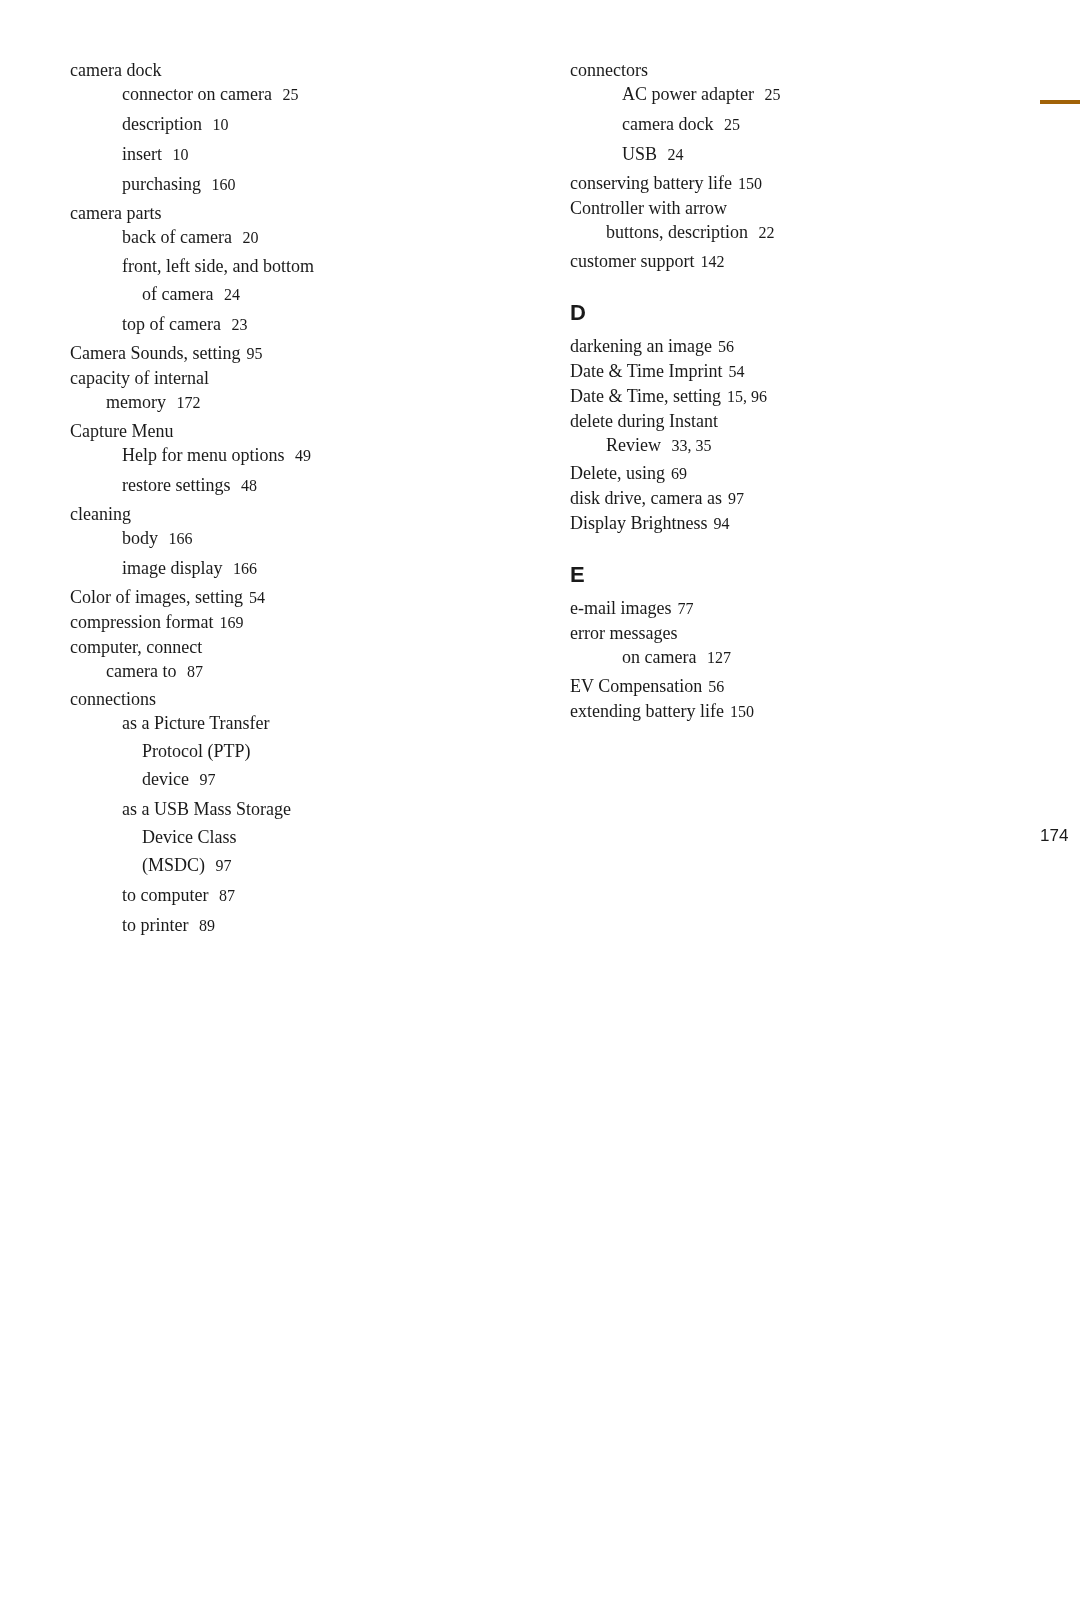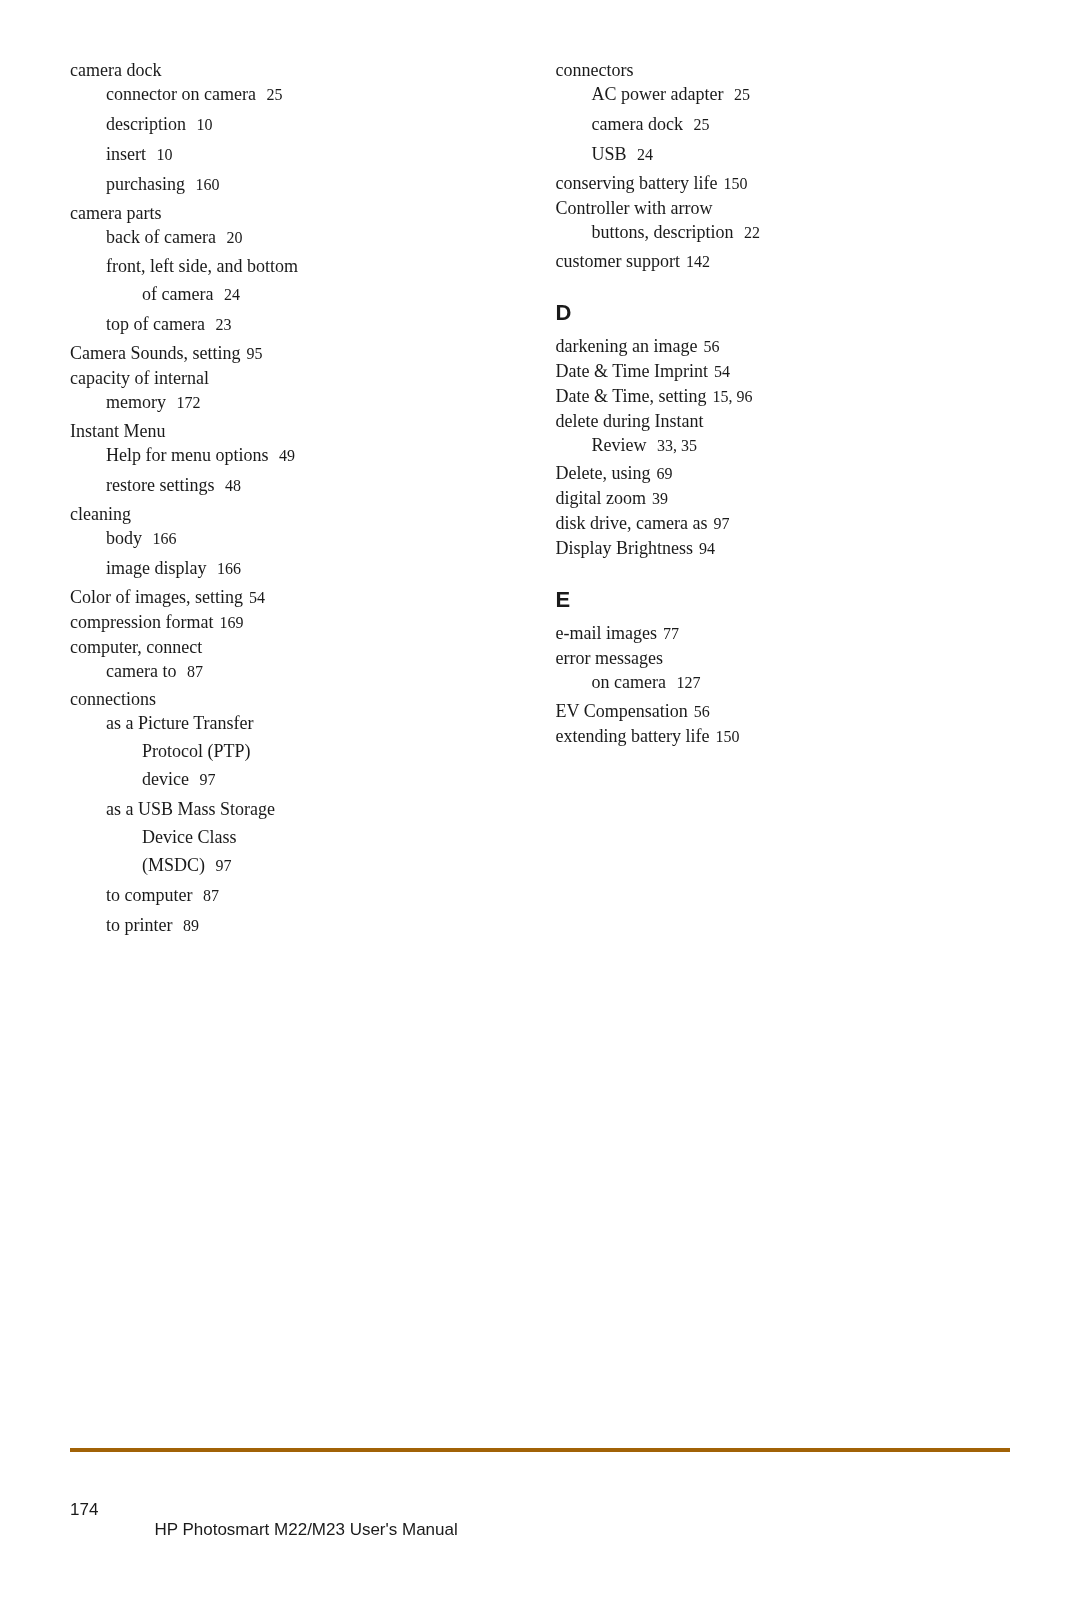--- a/index.html
+++ b/index.html
@@ -16,21 +16,21 @@
       width: 1080px;
       min-height: 1620px;
       position: relative;
     }
 
     .page {
       width: 1080px;
       min-height: 1620px;
       padding: 60px 70px 80px 70px;
       display: flex;
-      flex-direction: column;
+      flex-direction: row;
     }
 
     .content-area {
       display: flex;
       flex: 1;
       gap: 0;
     }
 
     .left-column {
       width: 480px;
@@ -63,20 +63,21 @@
     }
 
     .sub-entry {
       margin-bottom: 2px;
       line-height: 1.55;
     }
 
     .sub-entry-title {
       font-size: 18px;
       color: #1a1a1a;
+      margin-left: 16px;
     }
 
     .sub-sub-entries {
       padding-left: 36px;
     }
 
     .section-header {
       font-size: 22px;
       font-weight: bold;
       color: #1a1a1a;
@@ -186,21 +187,21 @@
           <span class="entry-title">capacity of internal</span>
         </div>
         <div class="wrap-indent">
           <span>memory</span>
           <span class="entry-page">172</span>
         </div>
       </div>
 
       <div class="entry-group">
         <div class="entry-main">
-          <span class="entry-title">Instant Menu</span>
+          <span class="entry-title">Capture Menu</span>
         </div>
         <div class="sub-entries">
           <div class="sub-entry">
             <span class="sub-entry-title">Help for menu options</span>
             <span class="entry-page">49</span>
           </div>
           <div class="sub-entry">
             <span class="sub-entry-title">restore settings</span>
             <span class="entry-page">48</span>
           </div>
@@ -370,26 +371,20 @@
         </div>
       </div>
 
       <div class="entry-group">
         <div class="entry-main">
           <span class="entry-title">Delete, using</span>
           <span class="entry-page">69</span>
         </div>
       </div>
 
-      <div class="entry-group">
-        <div class="entry-main">
-          <span class="entry-title">digital zoom</span>
-          <span class="entry-page">39</span>
-        </div>
-      </div>
 
 
       <div class="entry-group">
         <div class="entry-main">
           <span class="entry-title">disk drive, camera as</span>
           <span class="entry-page">97</span>
         </div>
       </div>
 
       <div class="entry-group">

